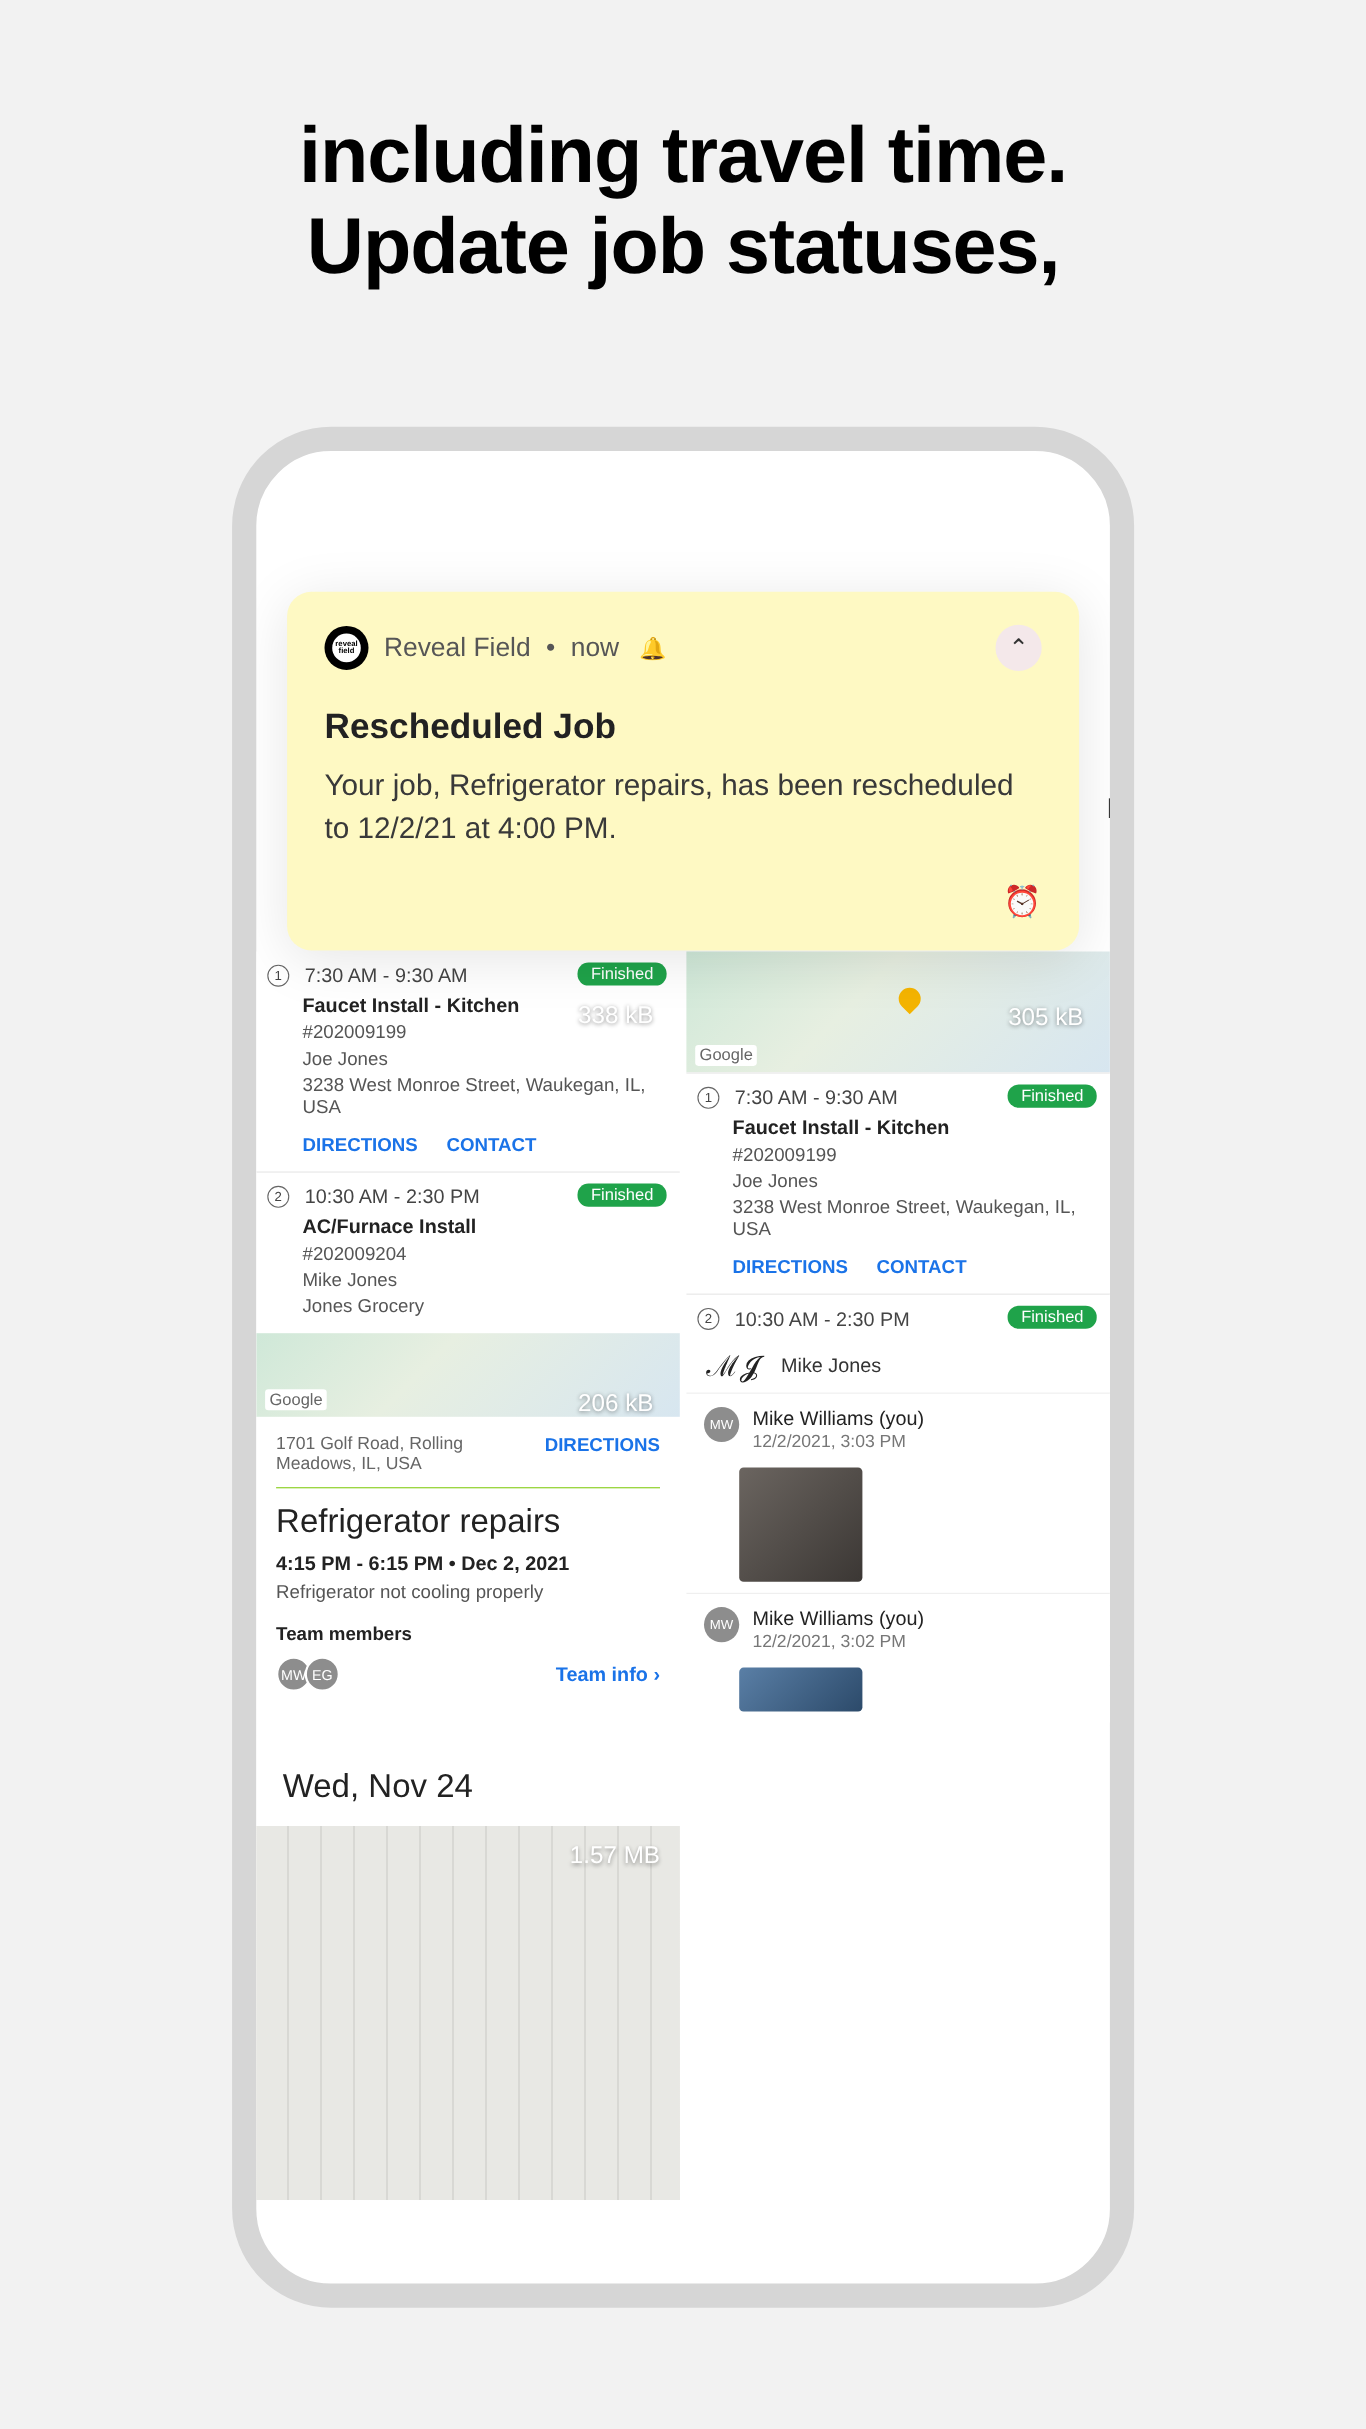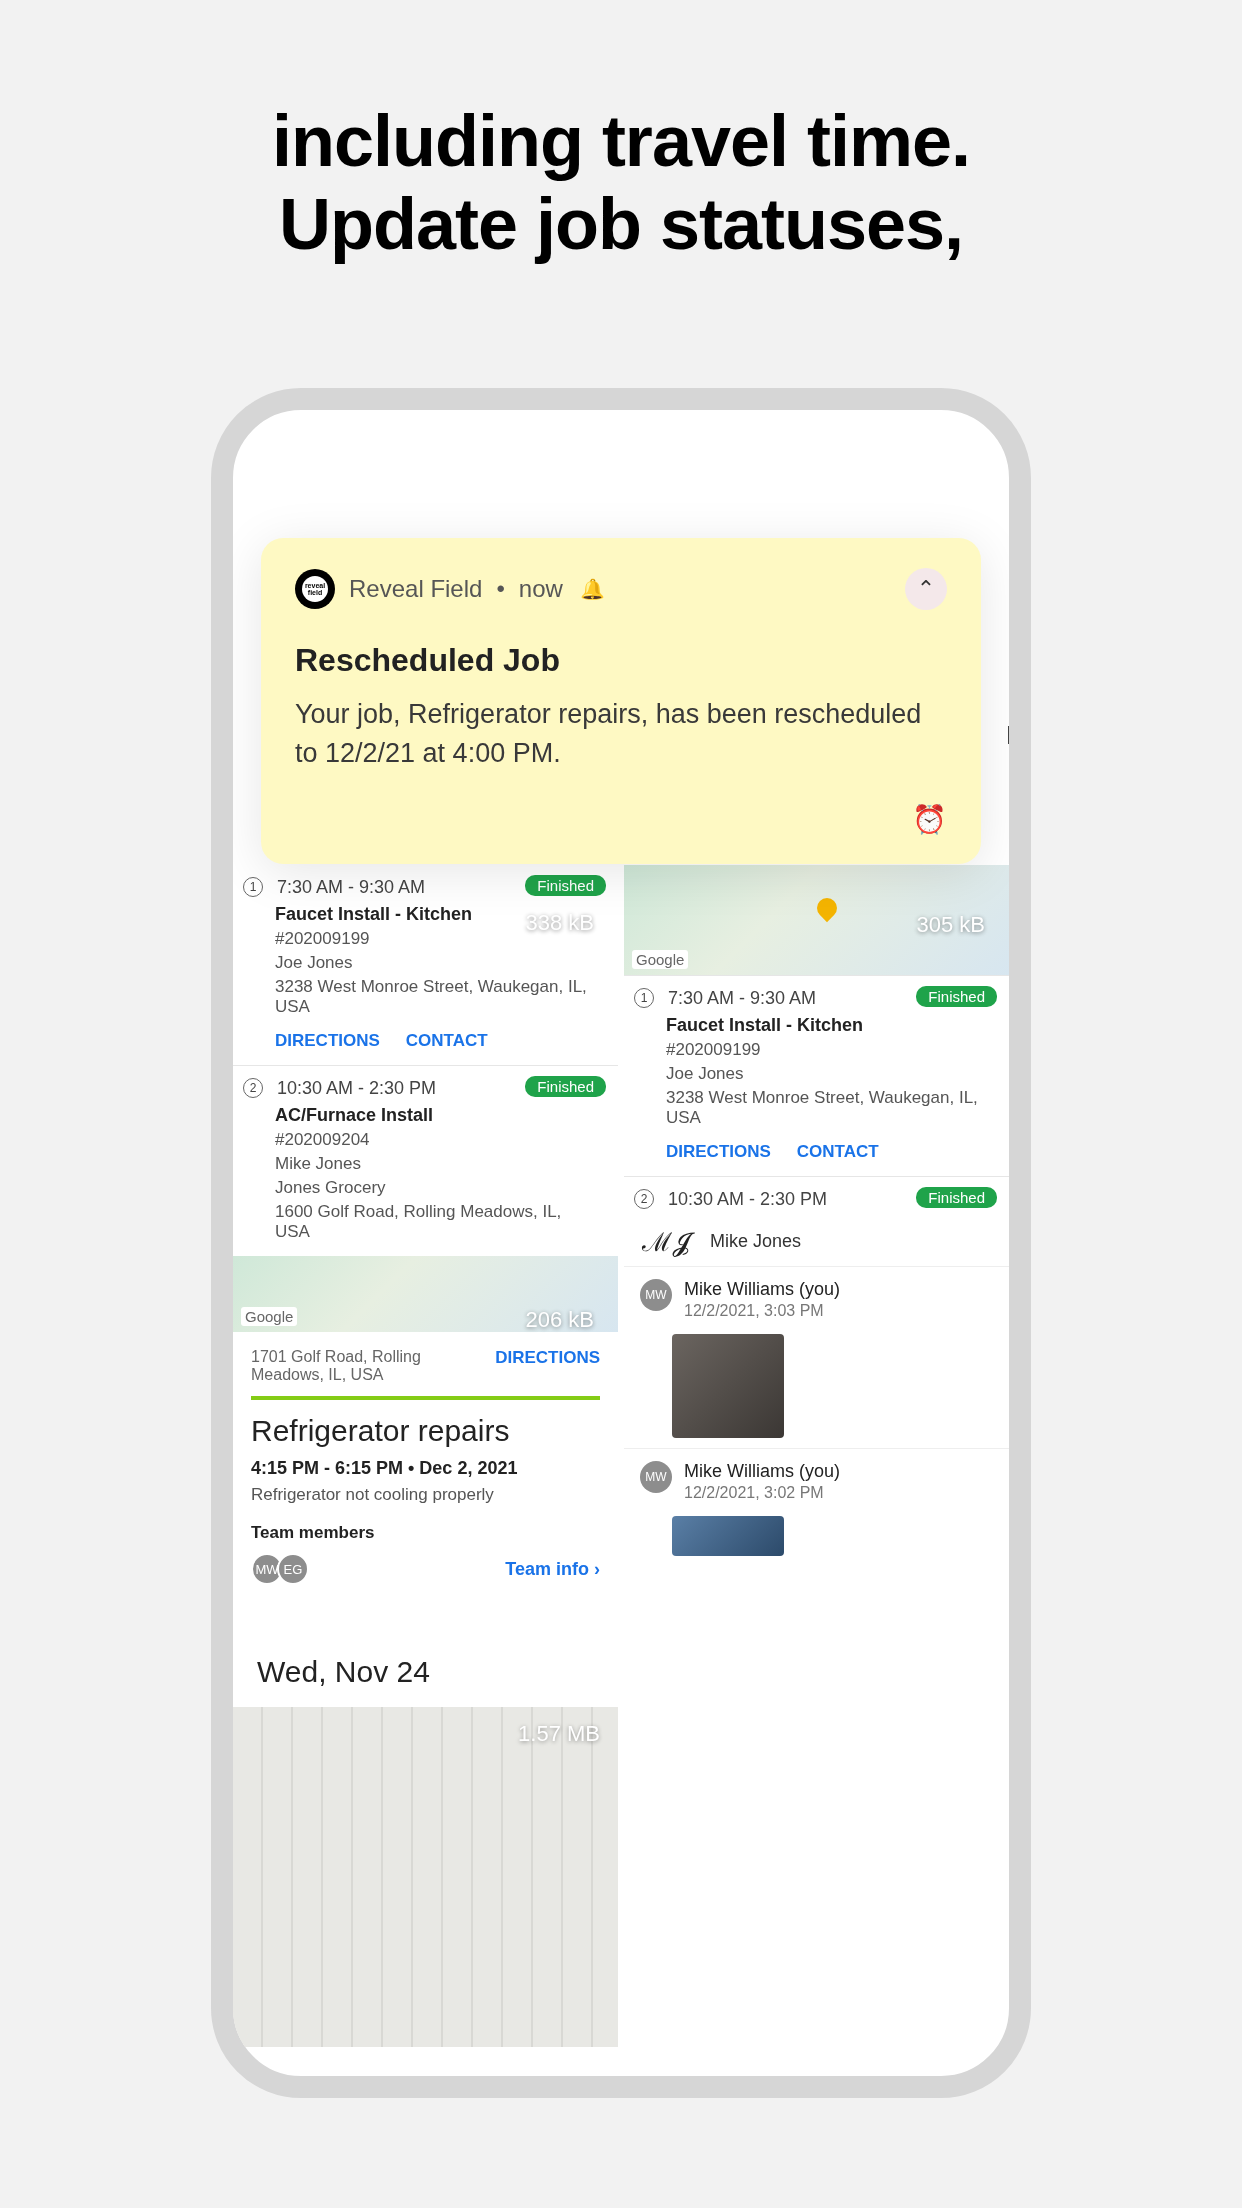--- a/index.html
+++ b/index.html
@@ -179,21 +179,21 @@
     position:absolute;left:8px;bottom:6px;font-size:15px;color:#666;background:#fff;padding:1px 4px;border-radius:3px;
   }
   .map-pin {
     position:absolute;left:50%;top:30%;width:20px;height:20px;background:#f4b400;border-radius:50% 50% 50% 0;transform:rotate(-45deg);
   }
   
   .detail {
     background:#fff;
     padding: 16px 18px 16px 18px;
   }
-  .detail .addr-row { display:flex;justify-content:space-between;font-size:16px;color:#666;border-bottom:4px solid #84cc16;padding-bottom:12px;margin-bottom:14px;}
+  .detail .addr-row { display:flex;justify-content:space-between;font-size:16px;color:#666;border-bottom:1px solid #84cc16;padding-bottom:12px;margin-bottom:14px;}
   .detail .addr-row .dir { color:#1a73e8; font-weight:600; font-size:17px;}
   .detail .heading { font-size:30px; font-weight:400; color:#222;}
   .detail .datetime { margin-top:10px;font-weight:600;font-size:18px;color:#222;}
   .detail .desc { margin-top:6px;font-size:17px;color:#555;}
   .detail .team-label { margin-top:18px;font-weight:600;font-size:17px;color:#222;}
   .team-row { margin-top:10px; display:flex; align-items:center;}
   .avatar {
     width:32px;height:32px;border-radius:50%;background:#8d8d8d;color:#fff;font-size:13px;display:flex;align-items:center;justify-content:center;margin-right:-6px;border:2px solid #fff;
   }
   .team-info-link { margin-left:auto;color:#1a73e8;font-weight:600;font-size:18px;}
@@ -272,21 +272,20 @@
         </div>
 
         <div class="card">
           <div class="num-circle">2</div>
           <div class="time-row">10:30 AM - 2:30 PM</div>
           <div class="badge">Finished</div>
           <div class="title">AC/Furnace Install</div>
           <div class="sub">#202009204</div>
           <div class="sub">Mike Jones</div>
           <div class="sub">Jones Grocery</div>
-          <div class="sub">1600 Golf Road, Rolling Meadows, IL, USA</div>
         </div>
 
         <div class="map-block" style="height:76px;">
           <span class="overlay-kb" style="top:22px;">206 kB</span>
           <div class="map-label">Google</div>
         </div>
 
         <div class="detail">
           <div class="addr-row">
             <span>1701 Golf Road, Rolling Meadows, IL, USA</span>

